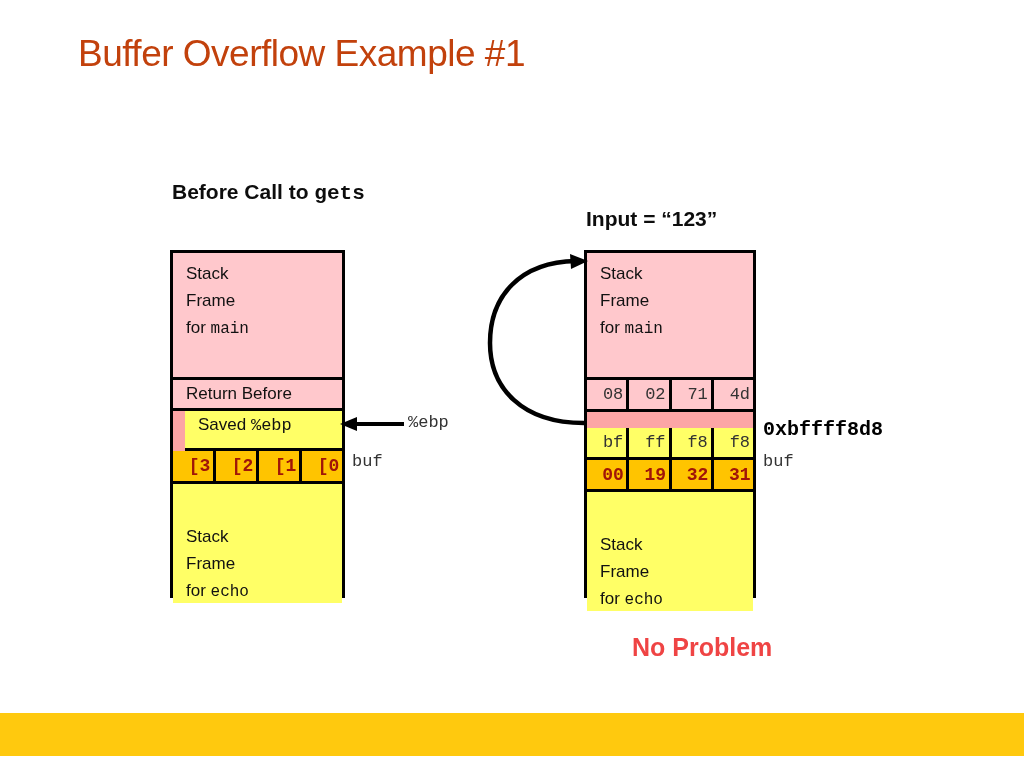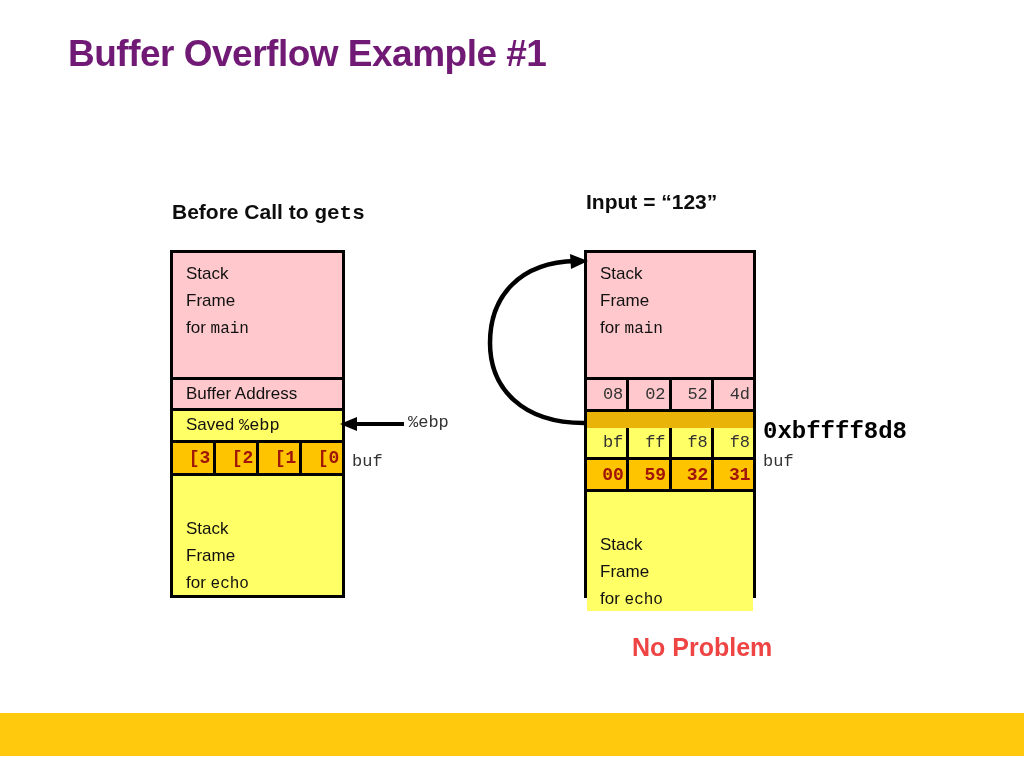--- a/index.html
+++ b/index.html
@@ -8,44 +8,44 @@
     width: 1024px; height: 768px;
     background: #ffffff;
     font-family: "Liberation Sans", sans-serif;
     position: relative;
     overflow: hidden;
   }
 
   
   #slide-title {
     position: absolute;
-    left: 68px; top: 33px;
+    left: 78px; top: 33px;
     font-size: 37px;
-    font-weight: bold;
-    color: #701a75;
+    font-weight: normal;
+    color: #c2410c;
     letter-spacing: -0.5px;
     white-space: nowrap;
   }
 
   
   .mono { font-family: "Liberation Mono", monospace; }
   .hdr {
     position: absolute;
     font-size: 21px;
     font-weight: bold;
     color: #0d0d0d;
     white-space: nowrap;
   }
   .hdr .mono { font-size: 21px; font-weight: bold; }
 
   
   .stack {
     position: absolute;
     border: 3px solid #000;
-    background: #eab308;
+    background: #fca5a5;
   }
   .seg {
     border-bottom: 3px solid #000;
     position: relative;
     overflow: hidden;
   }
   .seg:last-child { border-bottom: none; }
 
   .pink   { background: #ffc8cc; }
   .yellow { background: #ffff66; }
@@ -89,21 +89,21 @@
   .cell.gold-cell { color: #a01508; font-weight: bold; font-size: 18px; }
 
   
   .side-label {
     position: absolute;
     font-family: "Liberation Mono", monospace;
     font-size: 17px;
     color: #333;
     white-space: nowrap;
   }
-  .side-label.bold { font-weight: bold; color: #000; font-size: 24px; }
+  .side-label.bold { font-weight: bold; color: #000; font-size: 20px; }
 
   
   .arrow-svg { position: absolute; overflow: visible; }
 
   
   #footer-bar {
     position: absolute;
     left: 0; top: 713px;
     width: 1024px; height: 43px;
     background: #ffc90e;
@@ -116,39 +116,39 @@
     font-weight: bold;
     color: #ef4444;
     white-space: nowrap;
   }
 </style>
 </head>
 <body>
 
 <div id="slide-title">Buffer Overflow Example #1</div>
 
-<div class="hdr" style="left:172px; top:200px;">
+<div class="hdr" style="left:172px; top:180px;">
   <span>Before Call to </span><span class="mono">gets</span>
 </div>
 
 <div class="stack" style="left:170px; top:250px; width:175px; height:348px;">
 
   <div class="seg pink" style="height:127px;">
     <div class="frame-text">
       <div>Stack</div>
       <div>Frame</div>
       <div><span>for </span><span class="mono">main</span></div>
     </div>
   </div>
 
   <div class="seg pink" style="height:31px;">
-    <div class="seg-label">Buffer Address</div>
-  </div>
-
-  <div class="seg yellow" style="height:32px;">
+    <div class="seg-label">Return Before</div>
+  </div>
+
+  <div class="seg yellow" style="height:40px;margin-left:12px;">
     <div class="seg-label"><span>Saved </span><span class="mono">%ebp</span></div>
   </div>
 
   <div class="seg gold" style="height:33px;">
     <div class="byterow" id="left-buf-cells">
         <div class="cell gold-cell">[3</div>
         <div class="cell gold-cell">[2</div>
         <div class="cell gold-cell">[1</div>
         <div class="cell gold-cell">[0</div>
       </div>
@@ -164,54 +164,54 @@
 </div>
 
 <div class="side-label" style="left:352px; top:452px;">buf</div>
 
 <svg class="arrow-svg" style="left:340px; top:412px;" width="66" height="24">
   <line x1="64" y1="12" x2="14" y2="12" stroke="#000" stroke-width="4"></line>
   <polygon points="0,12 17,5 17,19" fill="#000"></polygon>
 </svg>
 <div class="side-label" style="left:408px; top:413px;">%ebp</div>
 
-<div class="hdr" style="left:586px; top:190px;">Input = “123”</div>
+<div class="hdr" style="left:586px; top:207px;">Input = “123”</div>
 
 <div class="stack" style="left:584px; top:250px; width:172px; height:348px;">
 
   <div class="seg pink" style="height:127px;">
     <div class="frame-text">
       <div>Stack</div>
       <div>Frame</div>
       <div><span>for </span><span class="mono">main</span></div>
     </div>
   </div>
 
   <div class="seg pink" style="height:32px;">
     <div class="byterow" id="right-ra-cells">
         <div class="cell">08</div>
         <div class="cell">02</div>
-        <div class="cell">52</div>
+        <div class="cell">71</div>
         <div class="cell">4d</div>
       </div>
   </div>
 
   <div class="seg yellow" style="height:32px;margin-top:16px;">
     <div class="byterow" id="right-ebp-cells">
         <div class="cell">bf</div>
         <div class="cell">ff</div>
         <div class="cell">f8</div>
         <div class="cell">f8</div>
       </div>
   </div>
 
   <div class="seg gold" style="height:32px;">
     <div class="byterow" id="right-buf-cells">
         <div class="cell gold-cell">00</div>
-        <div class="cell gold-cell">59</div>
+        <div class="cell gold-cell">19</div>
         <div class="cell gold-cell">32</div>
         <div class="cell gold-cell">31</div>
       </div>
   </div>
 
   <div class="seg yellow" style="height:119px;">
     <div class="frame-text" style="padding-top:40px;">
       <div>Stack</div>
       <div>Frame</div>
       <div><span>for </span><span class="mono">echo</span></div>

